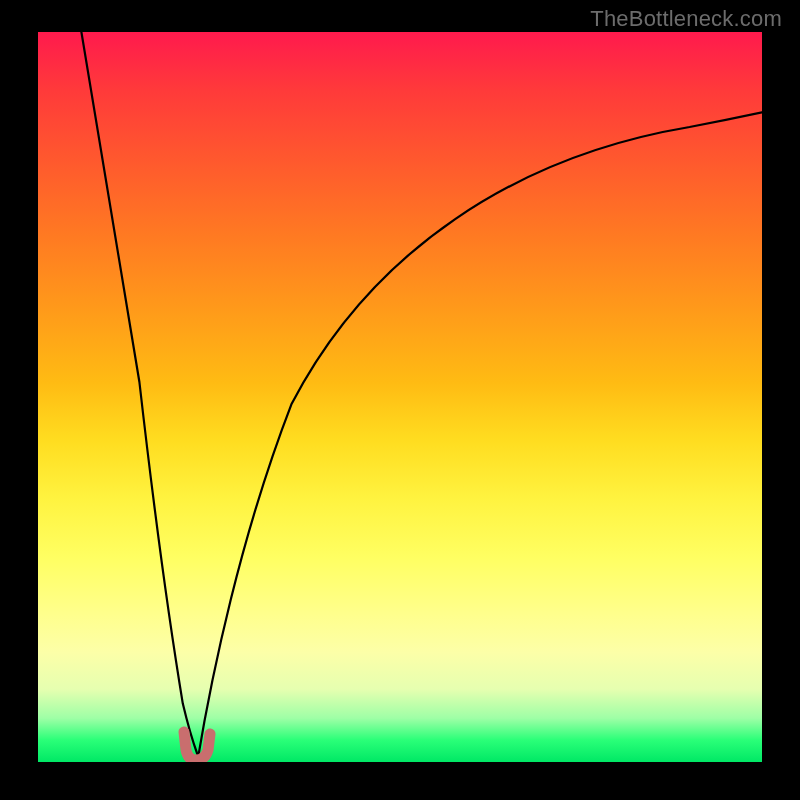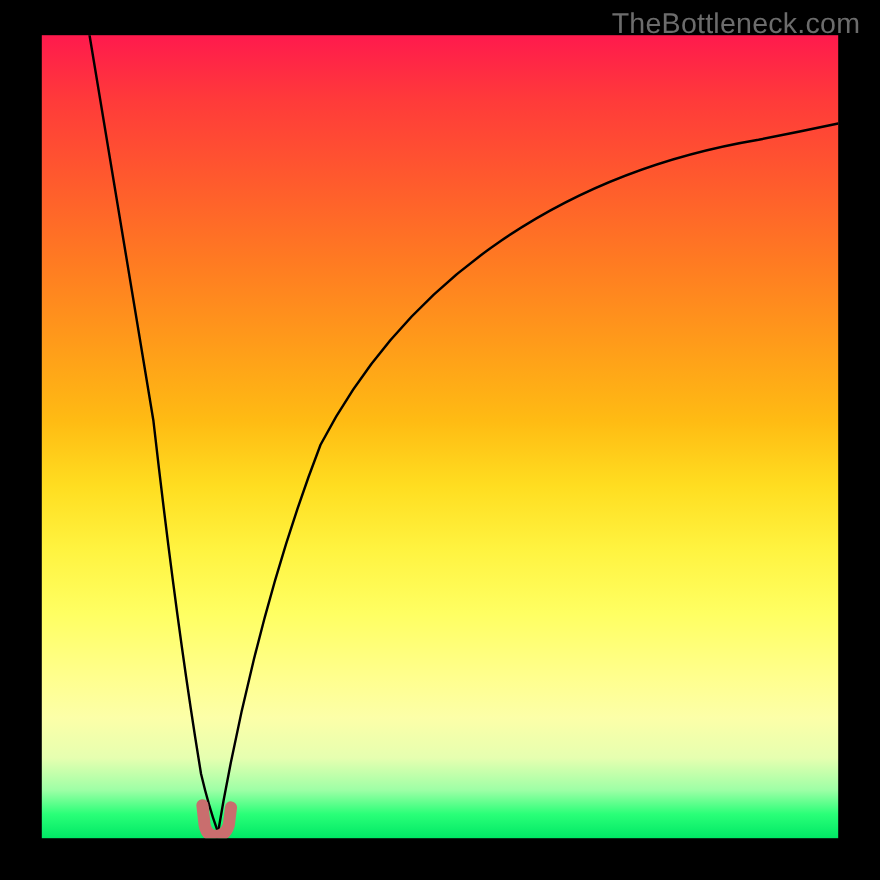--- a/index.html
+++ b/index.html
@@ -51,21 +51,21 @@
     top: 32px;
     width: 724px;
     height: 730px;
     display: block;
   }
   .watermark {
     position: absolute;
     top: 6px;
     right: 18px;
     color: #6c6c6c;
-    font-size: 26px;
+    font-size: 22px;
     font-weight: 400;
     letter-spacing: 0.2px;
     white-space: nowrap;
   }
 </style>
 </head>
 <body>
 
 <div class="frame">
 

